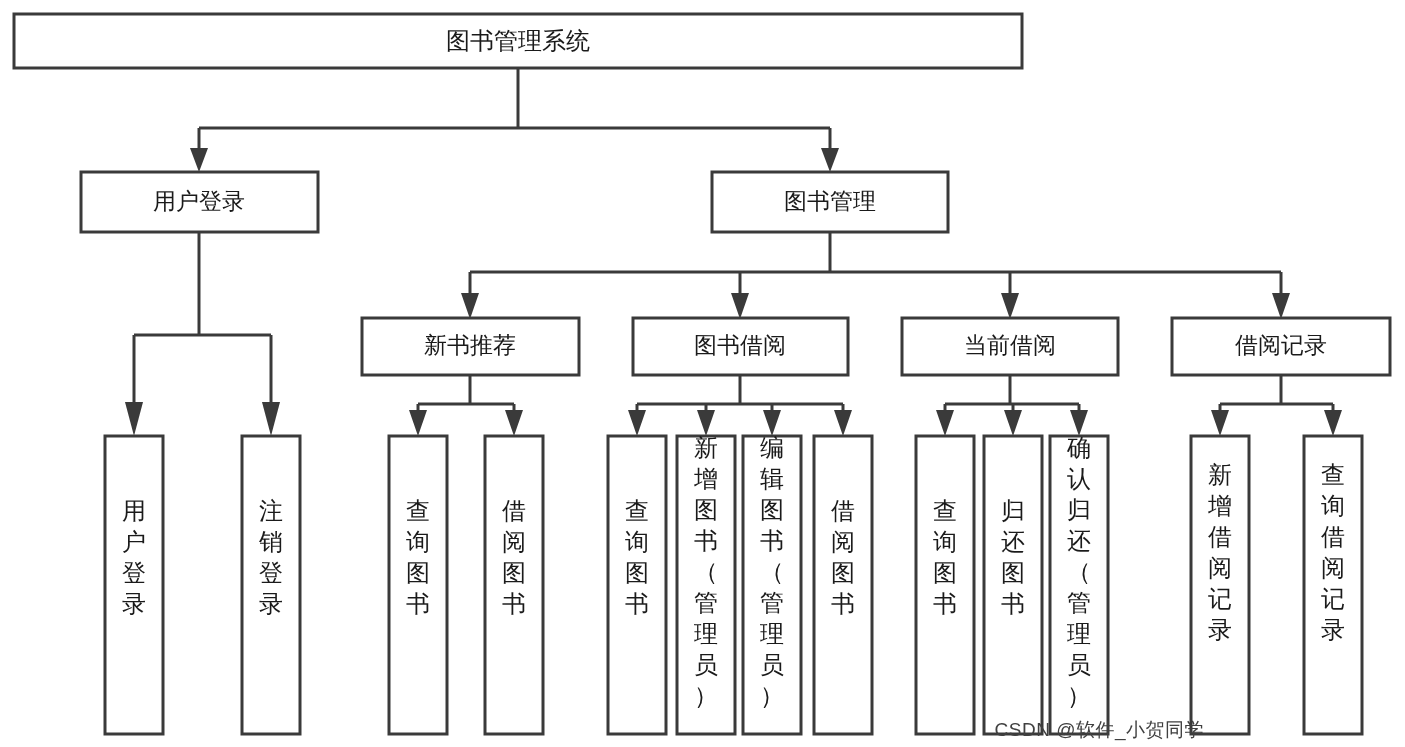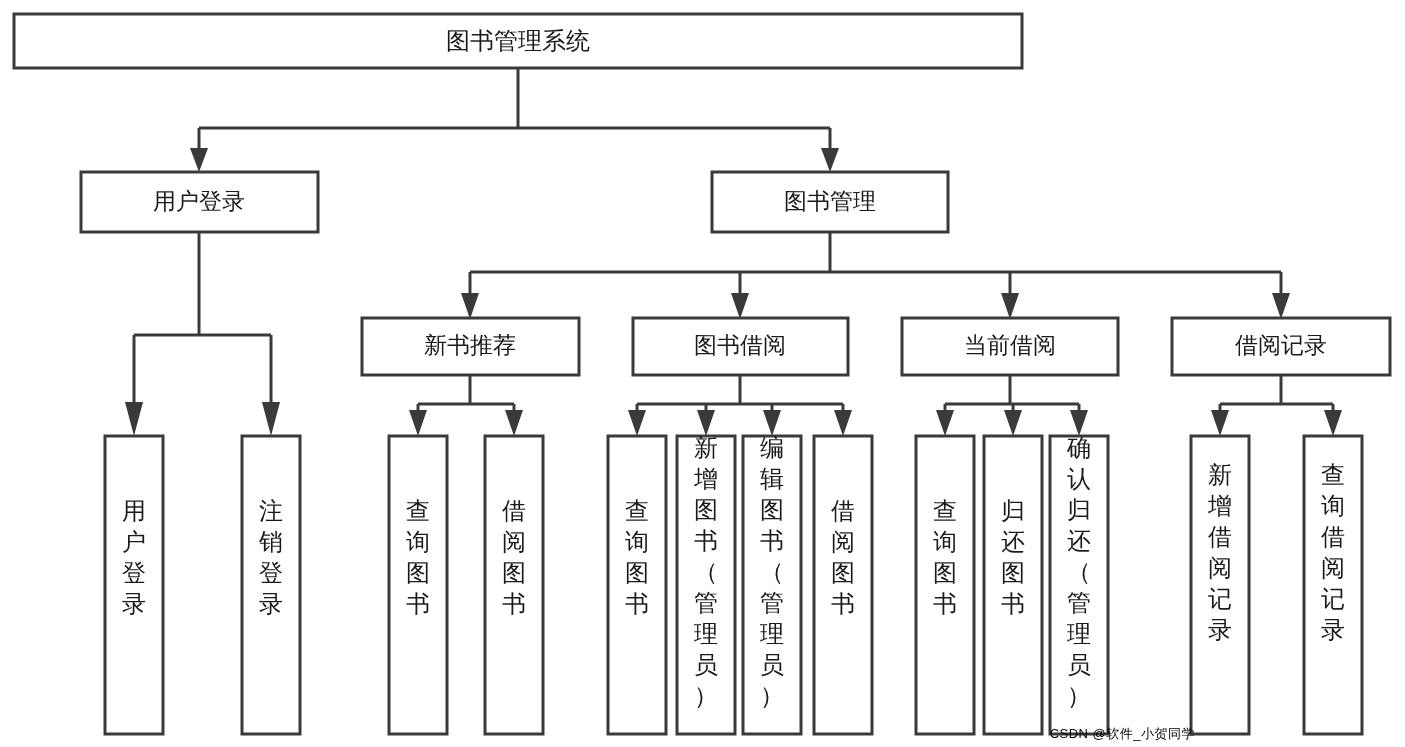--- a/index.html
+++ b/index.html
@@ -50,25 +50,25 @@
     font-size: 24px;
   }
   .vtext {
     font-family: "Liberation Sans", sans-serif;
     font-size: 24px;
     fill: #1a1a1a;
     text-anchor: middle;
   }
   .watermark {
     position: absolute;
-    right: 20px;
+    right: 11px;
     bottom: 4px;
     font-family: "Liberation Sans", sans-serif;
-    font-size: 13px;
-    color: #000000;
+    font-size: 19px;
+    color: #404040;
     white-space: nowrap;
     letter-spacing: 0.5px;
   }
 </style>
 </head>
 <body>
 
 <div id="diagram-root">
 <svg width="1405" height="747" viewBox="0 0 1405 747" xmlns="http://www.w3.org/2000/svg">
 

